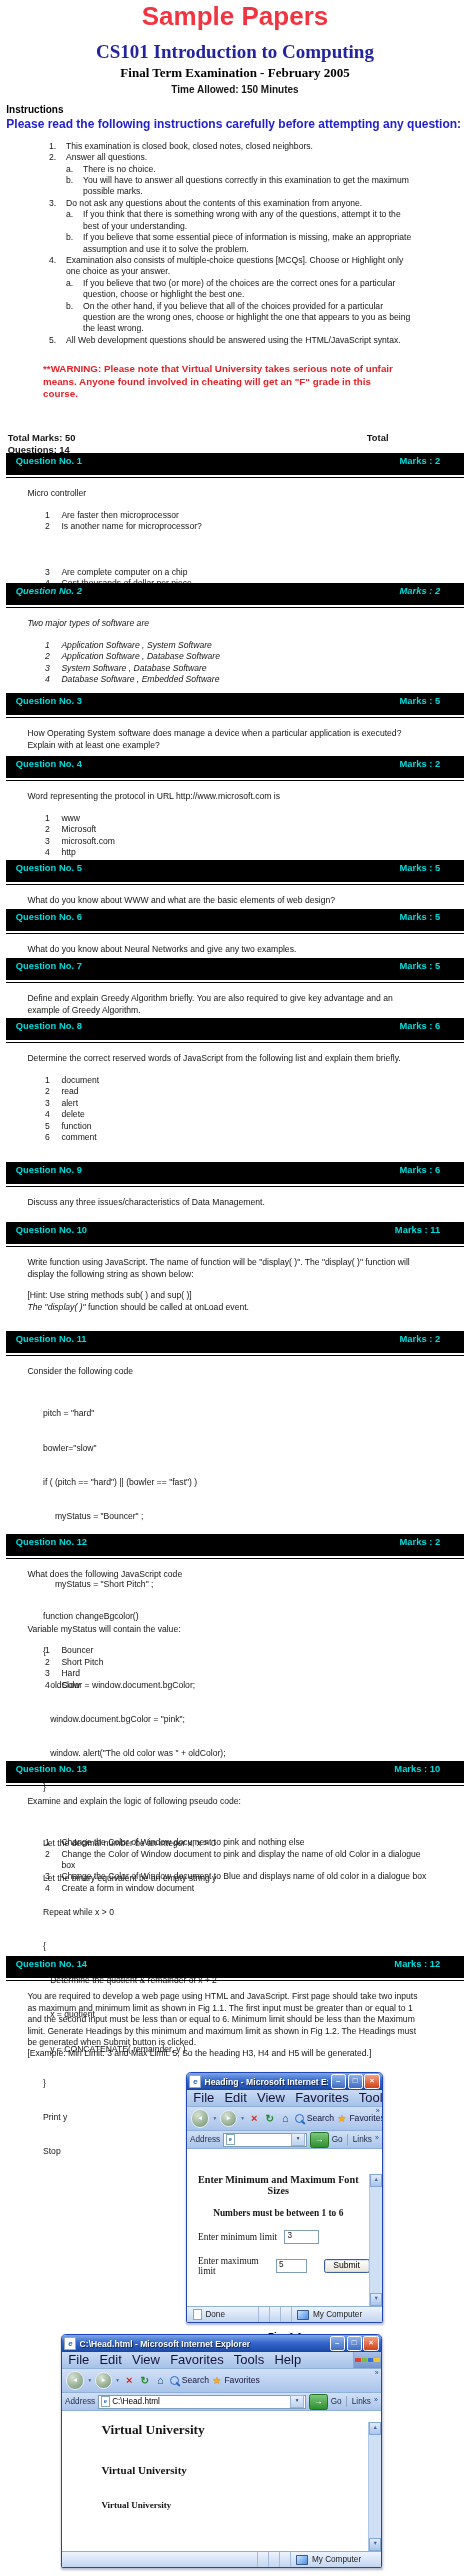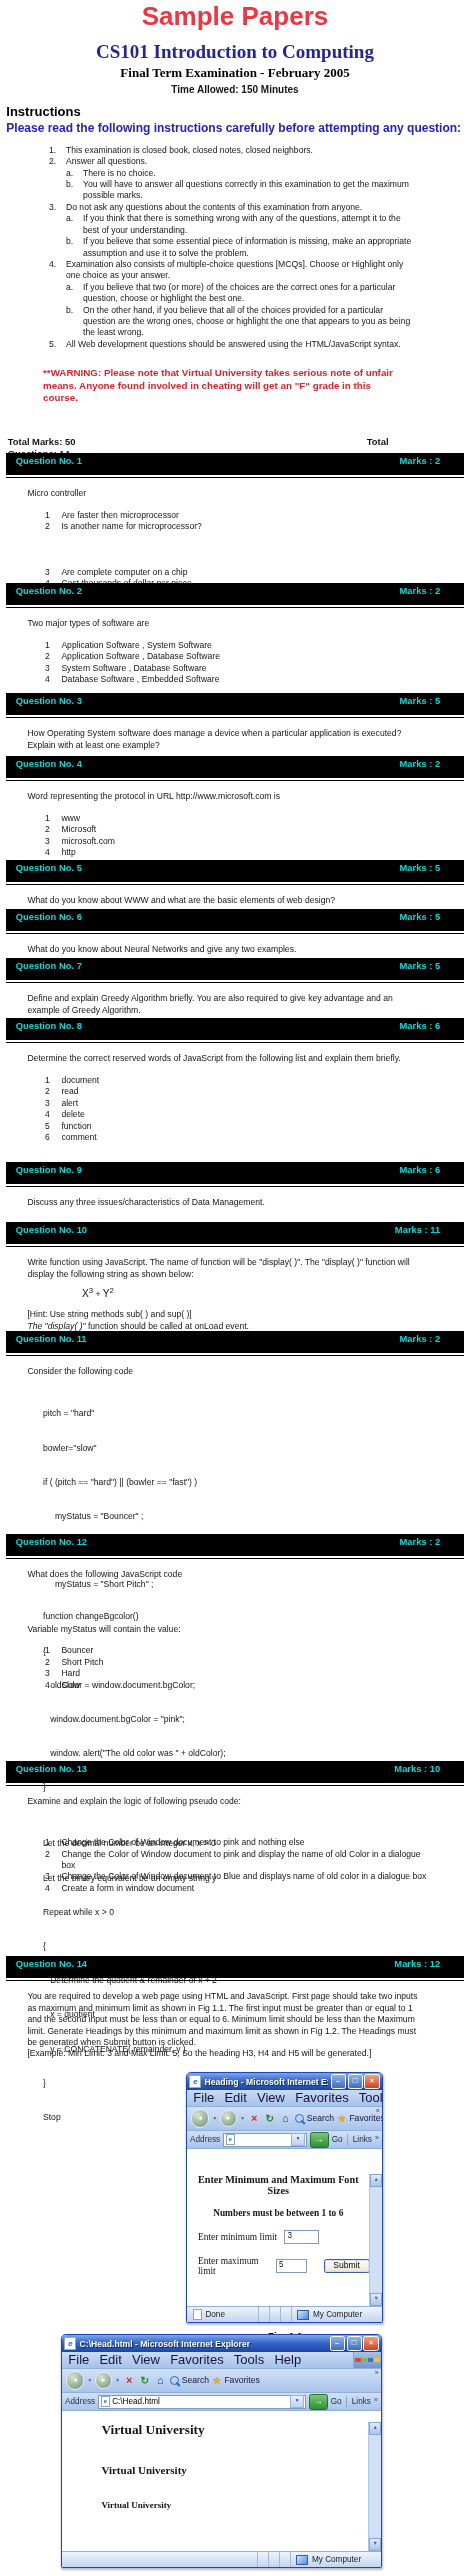--- a/index.html
+++ b/index.html
@@ -5,21 +5,21 @@
   html,body{margin:0;padding:0;}
   body{width:470px;height:2576px;position:relative;background:#fff;overflow:hidden;
        font-family:"Liberation Sans",sans-serif;font-size:8.6px;color:#151515;}
   .sec{position:absolute;left:0;right:0;}
 
   
   .watermark{font-size:26px;font-weight:bold;color:#f1343f;text-align:center;margin-top:0.8px;}
   .course{font-family:"Liberation Serif",serif;font-weight:bold;font-size:19px;color:#24249c;text-align:center;margin-top:9.4px;}
   .examtitle{font-family:"Liberation Serif",serif;font-weight:bold;font-size:13px;color:#000;text-align:center;margin-top:2.3px;}
   .timeallowed{font-weight:bold;font-size:10px;text-align:center;margin-top:2.3px;}
-  .instr-h{font-weight:bold;font-size:13px;margin:9.4px 0 0 6.3px;color:#000;}
+  .instr-h{font-weight:bold;font-size:10px;margin:9.4px 0 0 6.3px;color:#000;}
   .instr-intro{color:#2222cc;font-weight:bold;font-size:12px;margin:2.3px 0 0 6.3px;}
   .instr-list{margin:9.4px 0 0 49px;width:367px;line-height:11.4px;}
   .irow{display:flex;}
   .irow .inum{width:17px;flex-shrink:0;}
   .irow.sub{margin-left:17px;}
   .warning{color:#e32228;font-weight:bold;font-size:9.8px;line-height:12.5px;margin:17px 0 0 43px;width:352px;}
   .totals{position:relative;margin:31px 0 0 7.8px;font-weight:bold;font-size:9.4px;line-height:12.5px;}
   .total-col{position:absolute;left:359px;top:0;}
 
   
@@ -191,21 +191,21 @@
         <span class="n">3</span>
         <span class="t">Are complete computer on a chip</span>
       </div>
     <div class="opt">
         <span class="n">4</span>
         <span class="t">Cost thousands of dollar per piece</span>
       </div>
   </div>
 </div>
 
-<div class="sec" style="top:583px;">
+<div class="sec" style="top:583px;font-style:italic;">
   <div class="qbar">
       <span>Question No. 2</span>
       <span>Marks : 2</span>
     </div>
     <div class="qbar-u"></div>
   <div class="qtext">Two major types of software are</div>
   <div class="opts">
     <div class="opt">
         <span class="n">1</span>
         <span class="t">Application Software , System Software</span>
@@ -332,21 +332,20 @@
   <div class="qtext">Discuss any three issues/characteristics of Data Management.</div>
 </div>
 
 <div class="sec" style="top:1222px;">
   <div class="qbar">
       <span>Question No. 10</span>
       <span>Marks : 11</span>
     </div>
     <div class="qbar-u"></div>
   <div class="qtext">Write function using JavaScript. The name of function will be "display( )". The "display( )" function will display the following string as shown below:</div>
-  <div class="formula"><span>X</span><sup>3</sup><span class="fop">+</span><span>Y</span><sup>2</sup></div>
   <div class="hintline">[Hint: Use string methods sub( ) and sup( )]</div>
   <div class="noteline"><span class="it">The "display( )"</span><span> function should be called at onLoad event.</span></div>
 </div>
 
 <div class="sec" style="top:1331px;">
   <div class="qbar">
       <span>Question No. 11</span>
       <span>Marks : 2</span>
     </div>
     <div class="qbar-u"></div>
@@ -424,20 +423,21 @@
   <div class="qtext">Examine and explain the logic of following pseudo code:</div>
   <div class="codeblk">
     <div>Let the decimal number be an integer x, x &gt; 0</div>
     <div>Let the binary equivalent be an empty string y</div>
     <div>Repeat while x &gt; 0</div>
     <div>{</div>
     <div>   Determine the quotient &amp; remainder of x ÷ 2</div>
     <div>   x = quotient</div>
     <div>   y = CONCATENATE( remainder, y )</div>
     <div>}</div>
+    <div>Print y</div>
     <div>Stop</div>
   </div>
 </div>
 
 <div class="sec" style="top:1956px;">
   <div class="qbar">
       <span>Question No. 14</span>
       <span>Marks : 12</span>
     </div>
     <div class="qbar-u"></div>

